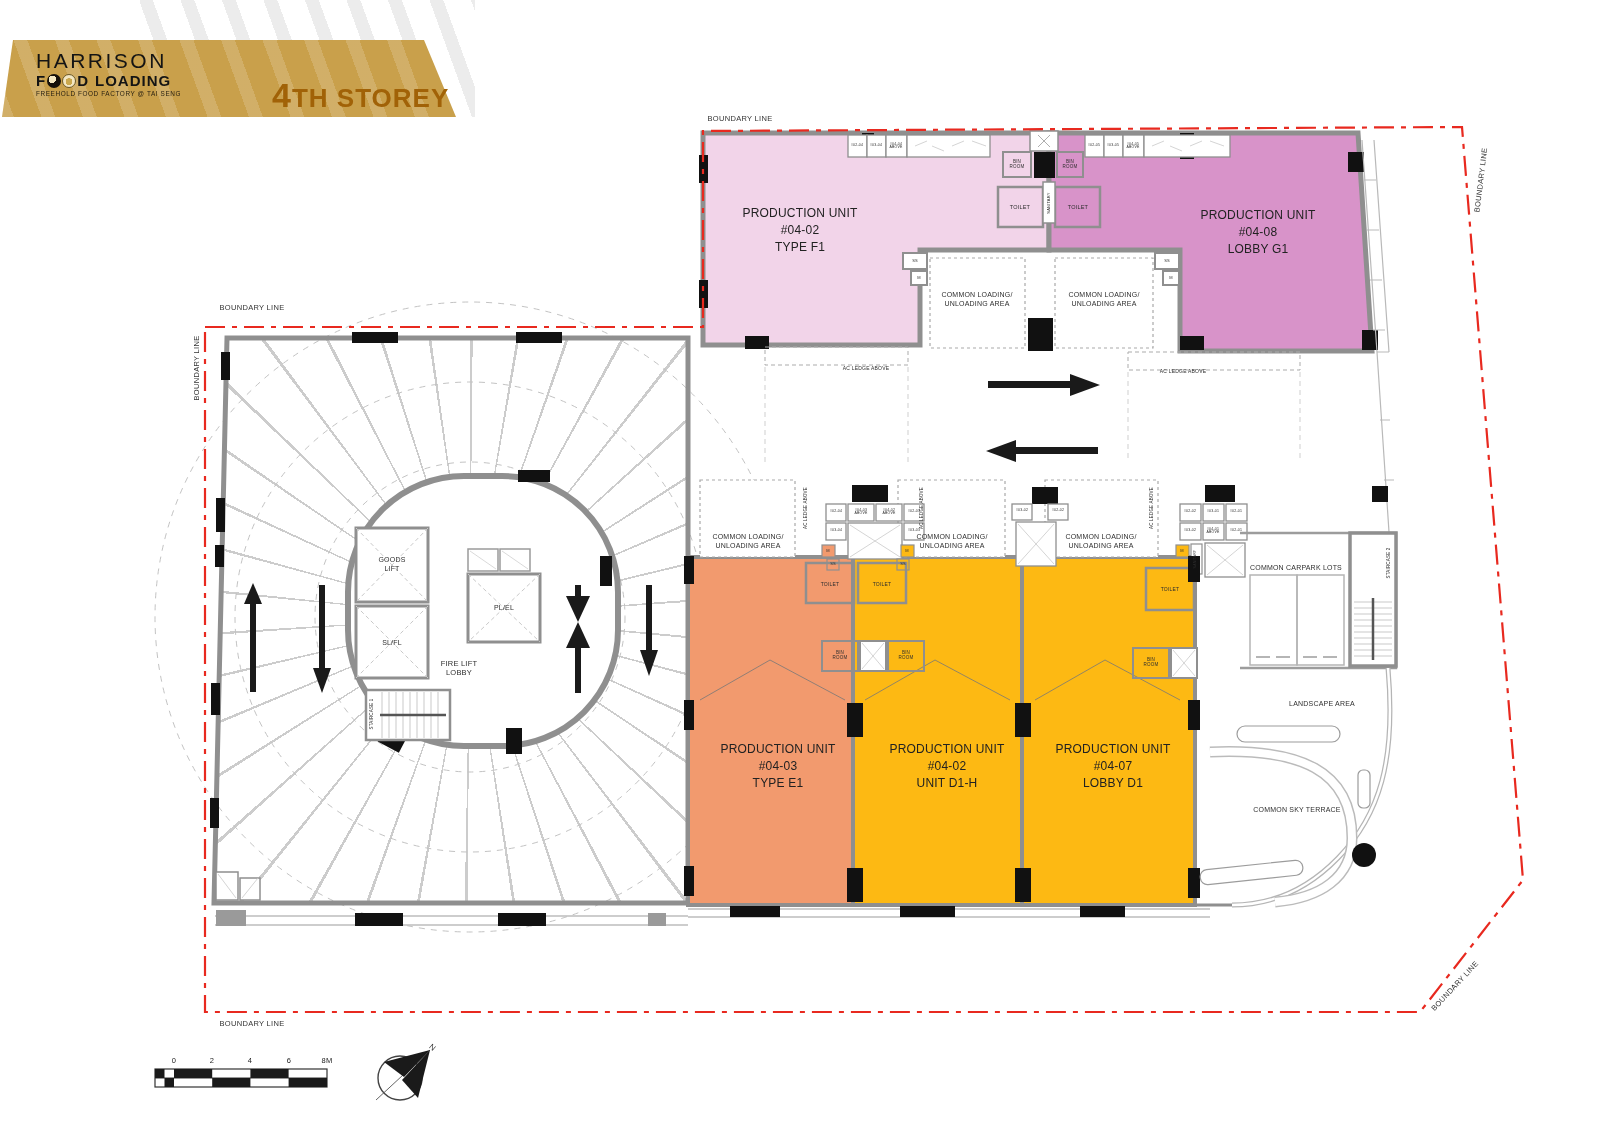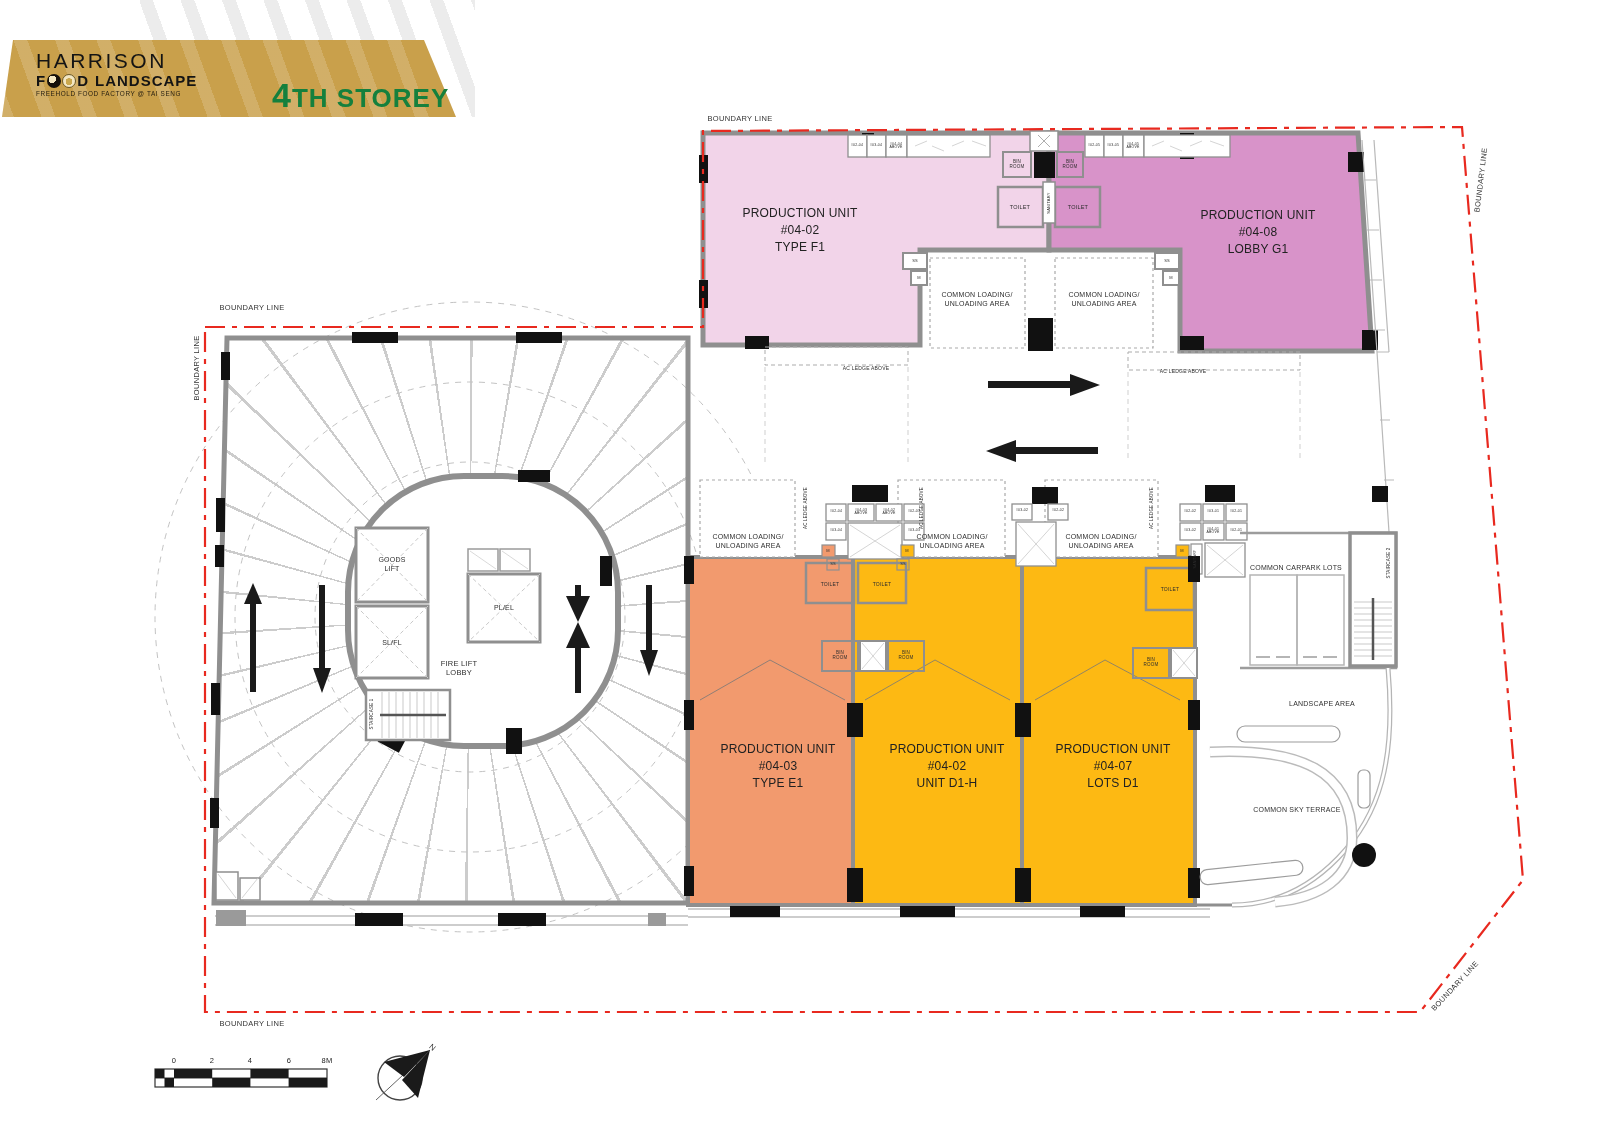--- a/index.html
+++ b/index.html
@@ -12,21 +12,21 @@
   .banner{position:absolute;left:0;top:40px;width:458px;height:77px;
     clip-path:polygon(13px 0,424px 0,456px 100%,2px 100%);
     background:repeating-linear-gradient(70deg,rgba(255,255,255,0.16) 0 13px,rgba(255,255,255,0) 13px 39px),#c9a04b;}
   .logo{position:absolute;left:36px;top:50px;line-height:1;}
   .brand-top{font-size:21px;letter-spacing:2.5px;color:#141414;font-weight:400;}
   .brand-mid{margin-top:2px;font-size:15px;font-weight:bold;color:#141414;letter-spacing:1px;display:flex;align-items:center;gap:1px;}
   .egg{display:inline-block;width:14px;height:14px;border-radius:50%;}
   .egg.dark{background:radial-gradient(circle at 38% 38%, #f3e7c3 0 30%, #15100a 31%);}
   .egg.cream{background:radial-gradient(circle at 50% 55%, #caa84e 0 38%, #f3e7c3 39%);border:1px solid #6b5a2a;box-sizing:border-box;}
   .brand-tag{margin-top:3px;font-size:6.4px;letter-spacing:0.6px;color:#241d10;}
-  .storey{position:absolute;left:272px;top:76px;font-size:26px;font-weight:bold;color:#15803d;letter-spacing:1px;}
+  .storey{position:absolute;left:272px;top:76px;font-size:26px;font-weight:bold;color:#a16207;letter-spacing:1px;}
   .storey::first-letter{font-size:34px;}
 
   
   .ramp{position:absolute;left:0;top:0;width:1600px;height:1137px;
     clip-path:polygon(228px 340px,686px 340px,686px 903px,214px 903px);
     background:repeating-conic-gradient(from 0deg at 470px 617px,#cccccc 0 0.55deg,rgba(0,0,0,0) 0.55deg 9.5deg);}
   svg.plan{position:absolute;left:0;top:0;}
 
   .plbl{position:absolute;transform:translate(-50%,-50%);font-size:7px;color:#2e2e2e;
         text-align:center;white-space:nowrap;line-height:1.25;letter-spacing:0.2px;}
@@ -50,21 +50,21 @@
   <div class="stripes"></div>
   <div class="banner"></div>
   <div class="logo">
     <div class="brand-top">HARRISON</div>
     <div class="brand-mid">
       <span>F</span>
       <span class="egg dark"></span>
       <span class="egg cream"></span>
       <span>D</span>
       <span style="width:4px"></span>
-      <span>LANDSCAPE</span>
+      <span>LOADING</span>
     </div>
     <div class="brand-tag">FREEHOLD FOOD FACTORY @ TAI SENG</div>
   </div>
   <div class="storey">4TH STOREY</div>
 
   <div class="ramp"></div>
 
   <svg class="plan" width="1600" height="1137" viewBox="0 0 1600 1137">
 
     <g fill="none" stroke="#c3c3c3" stroke-dasharray="6 6">
@@ -335,21 +335,21 @@
     <span>TYPE E1</span>
   </div>
   <div class="plbl unitlbl" style="left:947px;top:766px">
     <span>PRODUCTION UNIT</span>
     <span>#04-02</span>
     <span>UNIT D1-H</span>
   </div>
   <div class="plbl unitlbl" style="left:1113px;top:766px">
     <span>PRODUCTION UNIT</span>
     <span>#04-07</span>
-    <span>LOTS D1</span>
+    <span>LOBBY D1</span>
   </div>
 
   <span class="plbl multi" style="left:977px;top:300px">COMMON LOADING/
 UNLOADING AREA</span>
   <span class="plbl multi" style="left:1104px;top:300px">COMMON LOADING/
 UNLOADING AREA</span>
   <span class="plbl multi" style="left:748px;top:542px">COMMON LOADING/
 UNLOADING AREA</span>
   <span class="plbl multi" style="left:952px;top:542px">COMMON LOADING/
 UNLOADING AREA</span>

